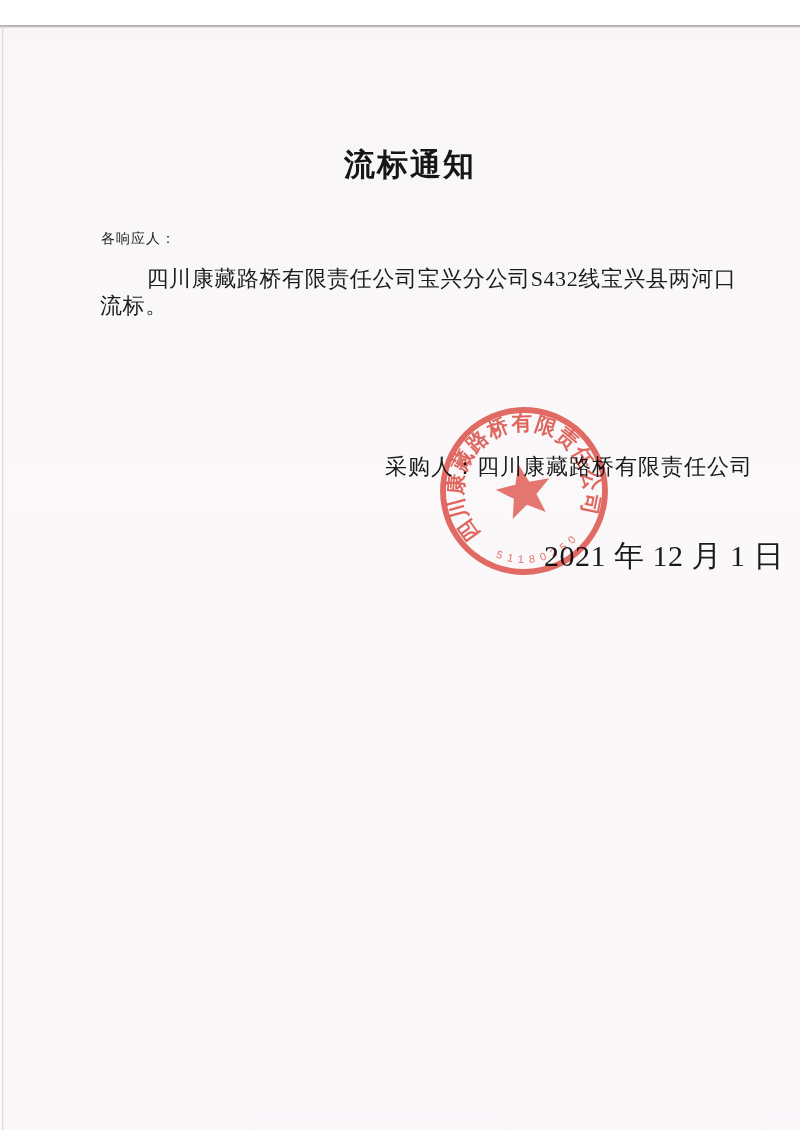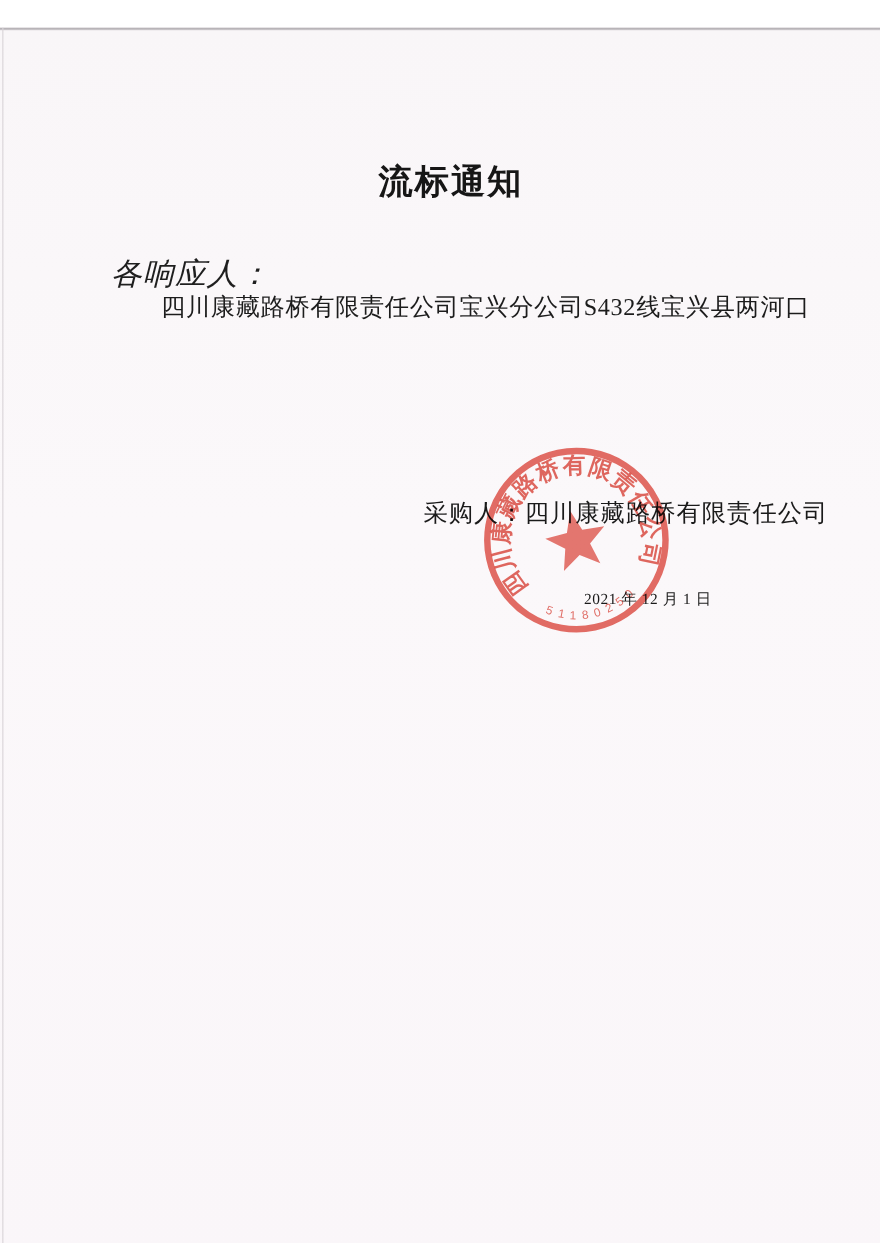--- a/index.html
+++ b/index.html
@@ -21,38 +21,38 @@
     background:linear-gradient(90deg,#d8d3d7,rgba(216,211,215,0));
   }
   .doc-title{
     position:absolute;top:119px;left:0;width:820px;
     text-align:center;
     font-size:31px;font-weight:bold;letter-spacing:2px;
     color:#161616;
   }
   .salutation{
     position:absolute;left:101px;top:205px;
-    font-size:28px;letter-spacing:1px;font-style:italic;
+    font-size:14px;letter-spacing:1px;
   }
   .body-block{
     position:absolute;left:100px;top:240px;width:640px;
     font-size:22px;line-height:27px;letter-spacing:0.6px;
     color:#1c1c1c;
   }
   .body-line{white-space:nowrap;}
   .body-line.indented{padding-left:43px;text-align:center;}
   .signature-line{
     position:absolute;left:385px;top:427px;
     font-size:22px;letter-spacing:1px;white-space:nowrap;
     color:#1a1a1a;
     font-family:Liberation Mono, monospace;
   }
   .date-line{
-    position:absolute;left:531px;top:511px;
-    font-size:14px;letter-spacing:0.5px;white-space:nowrap;
+    position:absolute;left:544px;top:511px;
+    font-size:30px;letter-spacing:0.5px;white-space:nowrap;
     color:#1a1a1a;
   }
   .seal{
     position:absolute;left:434px;top:376px;width:180px;height:180px;
     mix-blend-mode:multiply;
     transform:rotate(-12deg);
     opacity:0.92;
   }
   .seal svg{width:100%;height:100%;}
 </style>
@@ -63,20 +63,21 @@
 
   <div class="scan-edge-top"></div>
   <div class="scan-edge-left"></div>
 
   <div class="doc-title">流标通知</div>
 
   <div class="salutation">各响应人：</div>
 
   <div class="body-block">
     <div class="body-line indented">四川康藏路桥有限责任公司宝兴分公司S432线宝兴县两河口</div>
+    <div class="body-line">流标。</div>
   </div>
 
   <div class="signature-line">采购人：四川康藏路桥有限责任公司</div>
 
   <div class="date-line">2021 年 12 月 1 日</div>
 
   <div class="seal">
     <svg viewBox="0 0 200 200" xmlns="http://www.w3.org/2000/svg">
       <defs>
         <path id="seal-name-arc" d="M 44.3,139 A 68,68 0 1,1 155.7,139" fill="none"></path>

